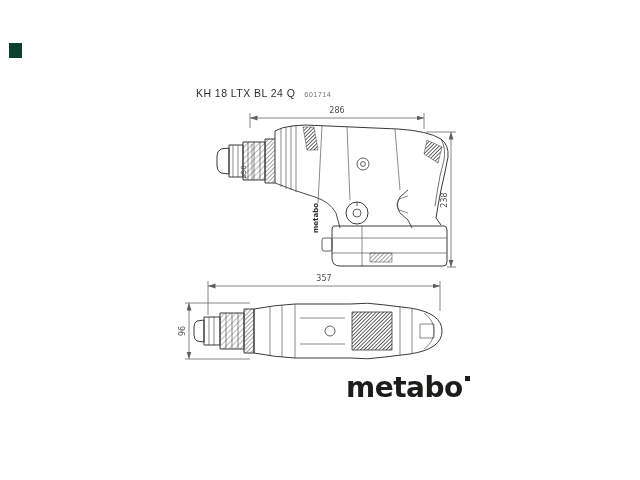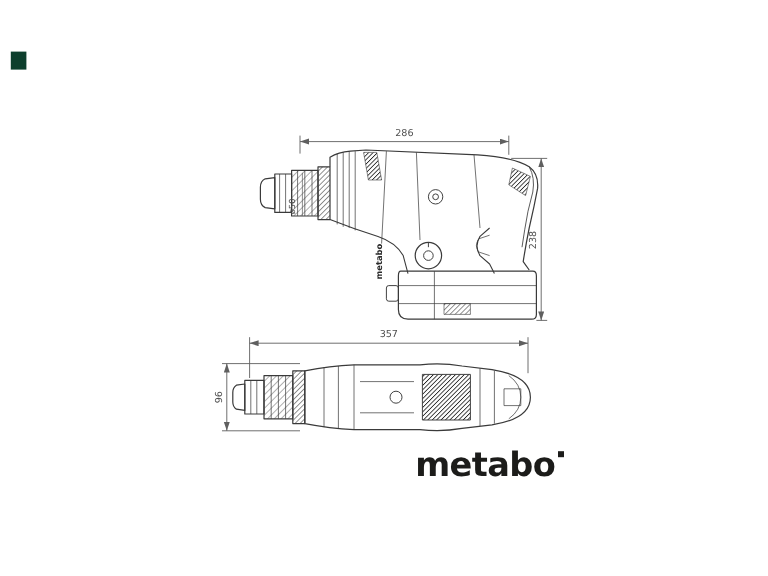--- a/index.html
+++ b/index.html
@@ -44,20 +44,23 @@
     font-family:"DejaVu Sans",sans-serif;font-size:7px;font-weight:bold;fill:#2a2a2a;
   }
 </style>
 </head>
 <body>
 
 <div class="stage">
 
   <div class="accent-square"></div>
 
+  <div class="title-row">
+    <span class="model-name">KH 18 LTX BL 24 Q</span><span class="article-number">601714</span>
+  </div>
 
   <svg class="drawing-svg" width="640" height="480" viewBox="0 0 640 480">
     <defs>
       <marker id="arr" orient="auto-start-reverse" markerUnits="userSpaceOnUse" markerWidth="8" markerHeight="6" refX="7.5" refY="2.5">
         <path d="M0,0 L7.5,2.5 L0,5 Z" fill="#5f5f5f"></path>
       </marker>
       <pattern id="hatchLight" width="4" height="4" patternUnits="userSpaceOnUse" patternTransform="rotate(45)">
         <line x1="0" y1="0" x2="0" y2="4" stroke="#6a6a6a" stroke-width="0.9"></line>
       </pattern>
       <pattern id="hatchMid" width="3" height="3" patternUnits="userSpaceOnUse" patternTransform="rotate(45)">

